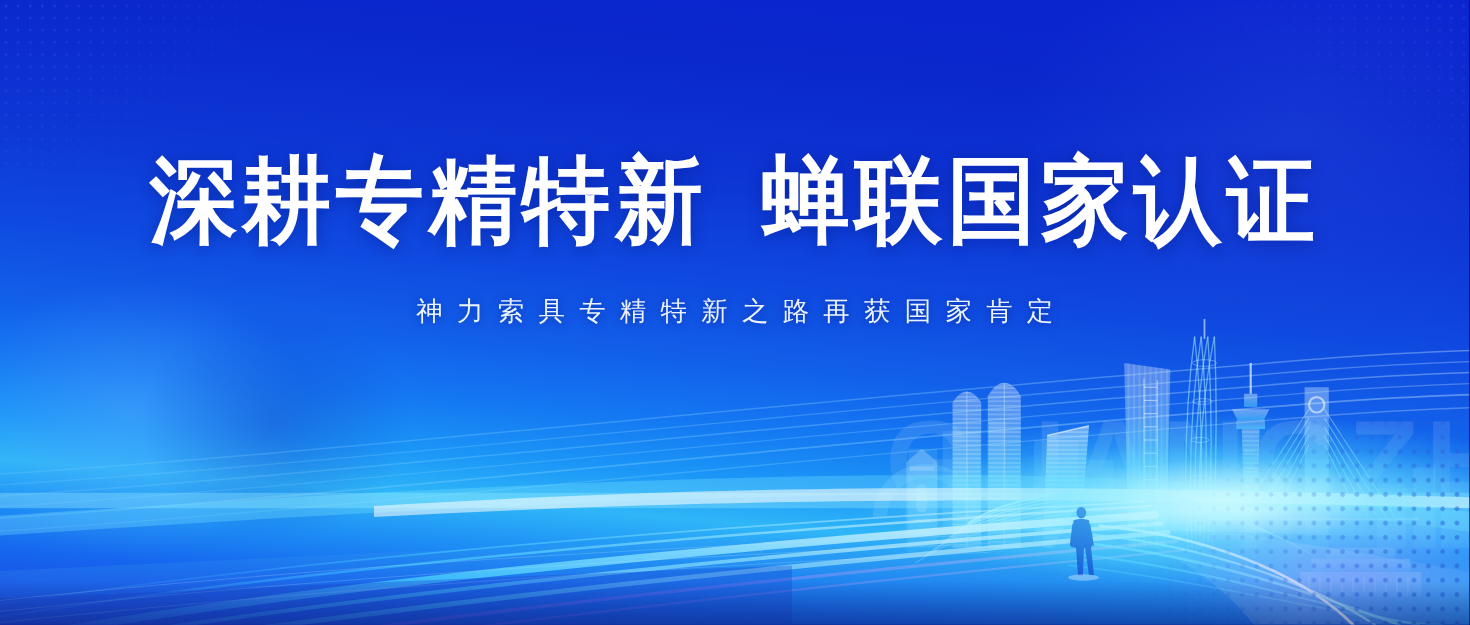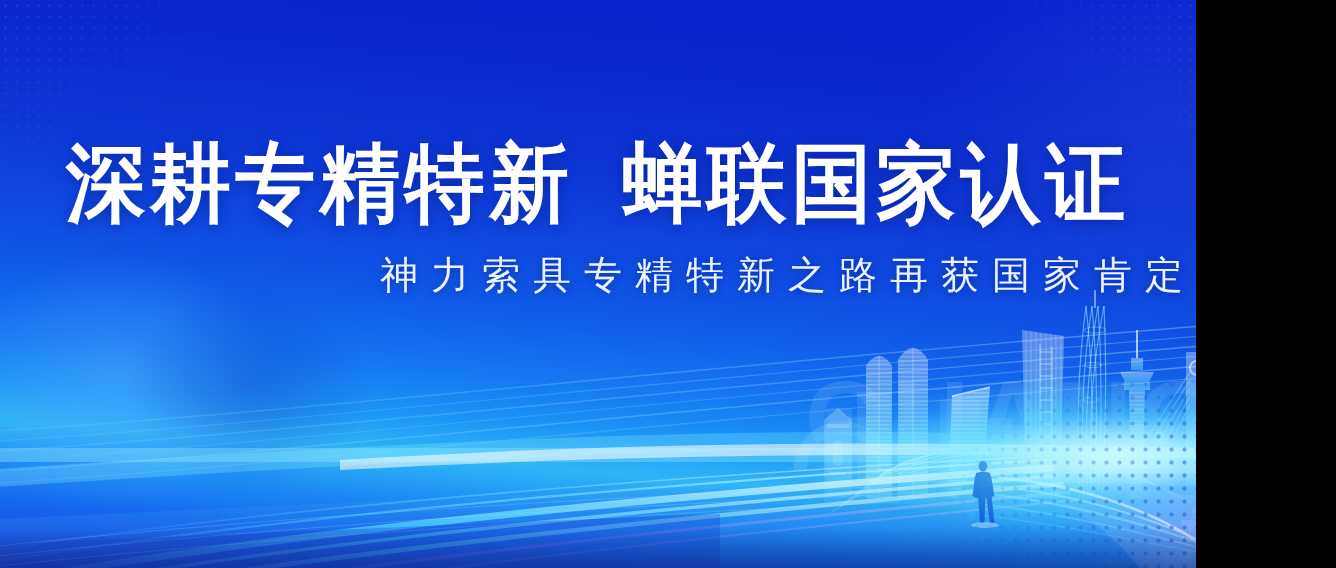--- a/index.html
+++ b/index.html
@@ -1,20 +1,20 @@
 <!DOCTYPE html>
 <html><head>
 <meta charset="utf-8">
 <style>
   html,body{margin:0;padding:0;background:#000;}
   body{font-family:"Liberation Sans",sans-serif;}
 
   #banner{
     position:relative;
-    width:1196px;
+    width:1336px;
     height:568px;
     overflow:hidden;
     background:#0a28c8;
   }
 
   
   .layer{position:absolute;inset:0;pointer-events:none;}
 
   #sky{
     background:
@@ -100,32 +100,31 @@
     font-weight:700;
     font-size:86px;
     line-height:1;
     letter-spacing:5px;
     white-space:nowrap;
     transform:scaleX(.93);
     text-shadow:0 2px 14px rgba(2,20,120,.45);
   }
   #headline .gapspan{display:inline-block;width:52px;}
   #subhead{
-    margin:0;
+    margin:16px;
     padding-top:30px;
     color:#eaf3ff;
     font-family:"Liberation Serif","DejaVu Serif",serif;
     font-weight:400;
-    font-size:38px;
+    font-size:24px;
     line-height:1;
     letter-spacing:13px;
     text-indent:13px;
     white-space:nowrap;
     text-shadow:0 1px 8px rgba(2,20,120,.5);
-    text-align:right;
   }
 
   
   #vignette{
     background:linear-gradient(to bottom, rgba(0,0,0,0) 93%, rgba(3,10,60,.35) 100%);
   }
 </style>
 </head>
 <body>
 

